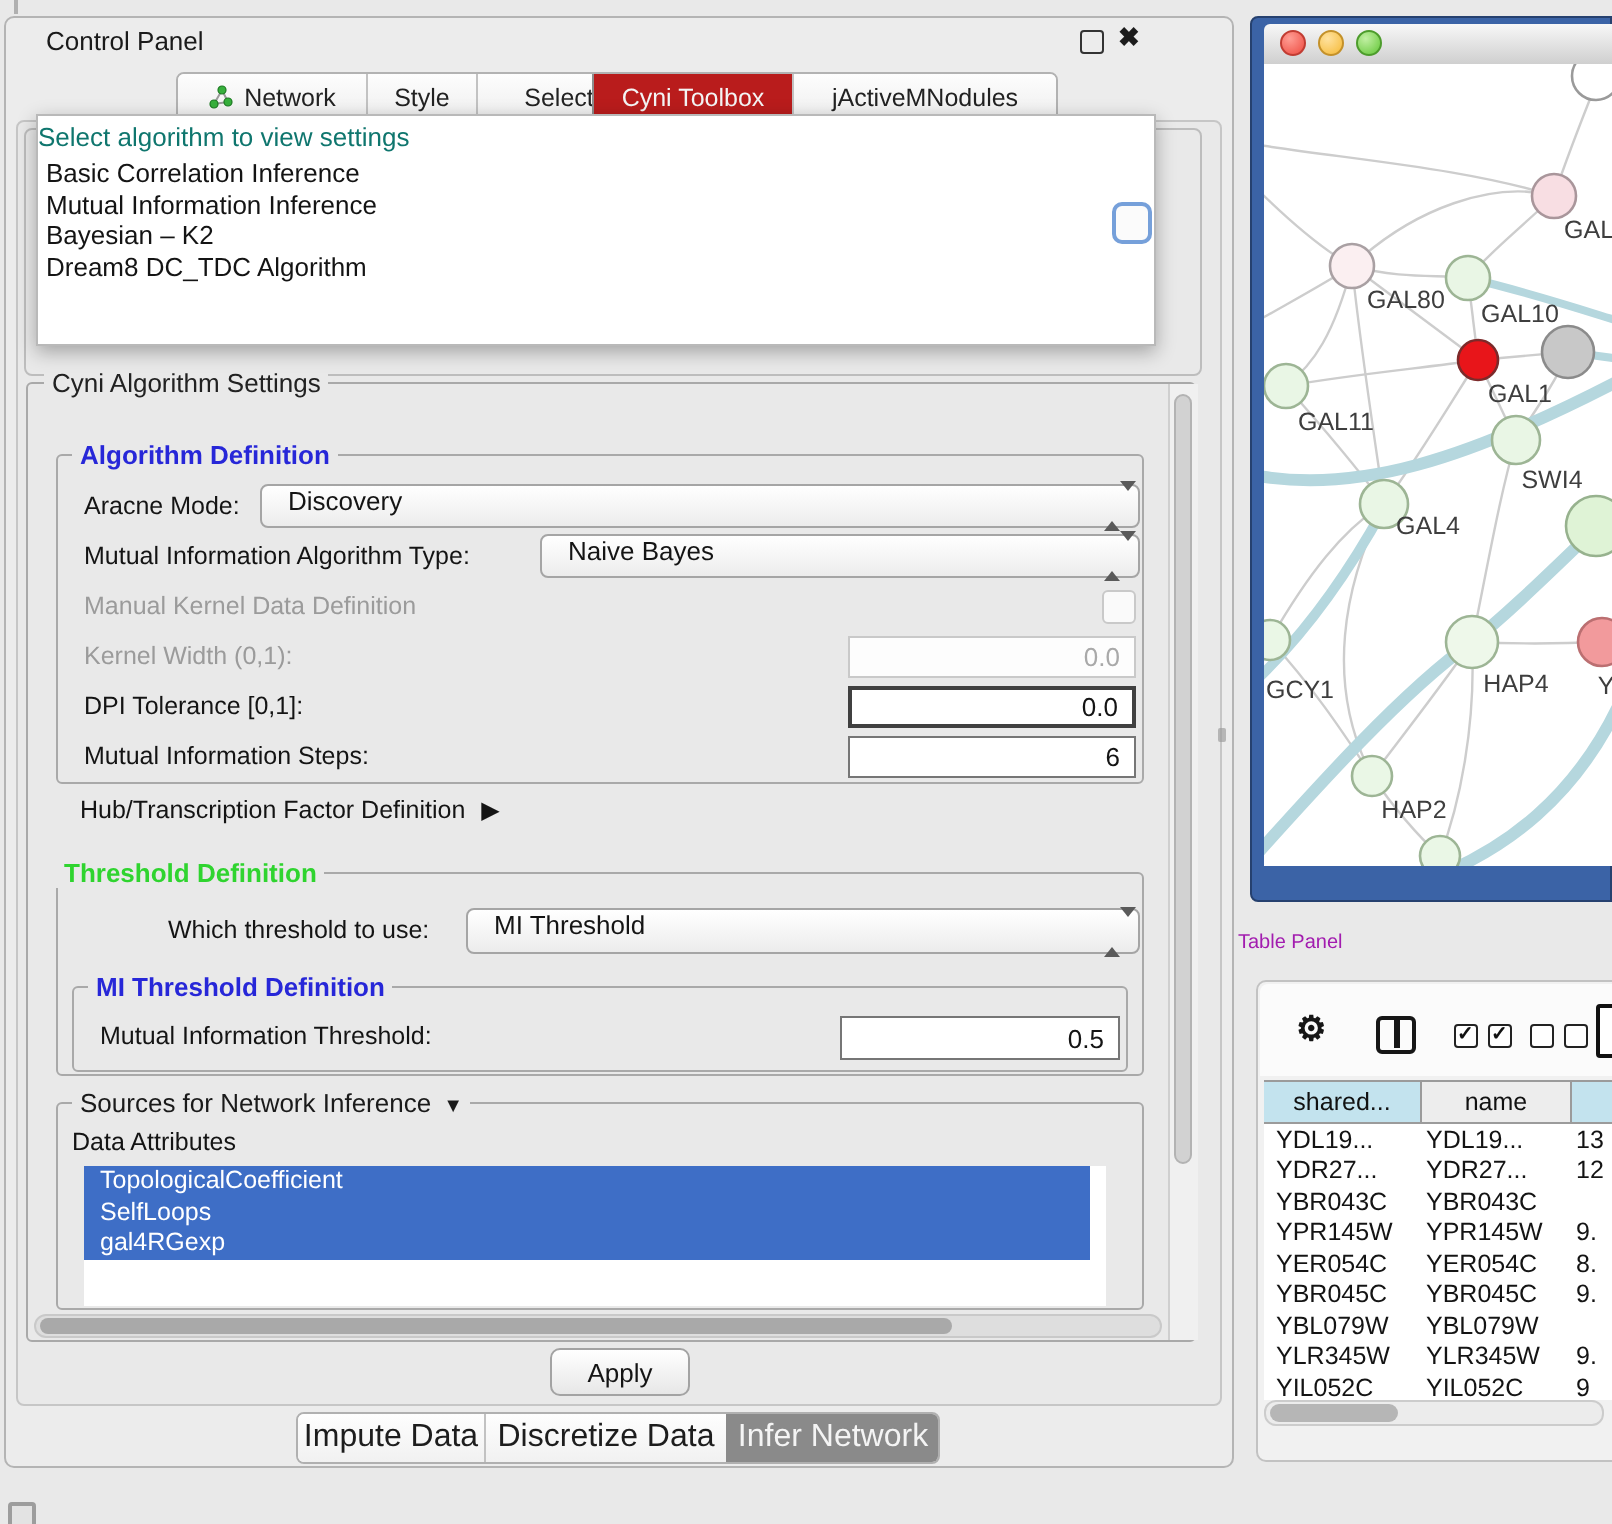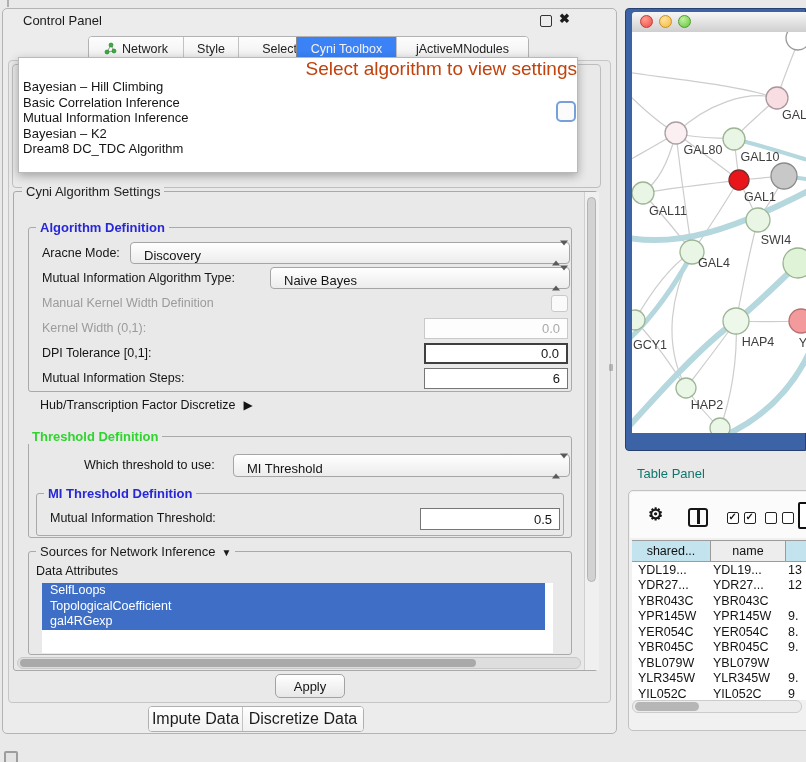--- a/index.html
+++ b/index.html
@@ -9,42 +9,42 @@
   .cp-window{position:absolute;left:2px;top:8px;width:615px;height:726px;background:#ececec;
              border:1px solid #b4b4b4;border-radius:5px;box-sizing:border-box}
   .cp-title{position:absolute;left:22px;top:12px;font-size:13px;color:#1a1a1a}
   .cp-float{position:absolute;left:539px;top:14px;width:10px;height:10px;border:1.5px solid #333;border-radius:2px;background:#ececec}
   .cp-close{position:absolute;left:558px;top:10px;font-size:13px;font-weight:bold;color:#1c1c1c}
   .tabstrip{position:absolute;left:88px;top:36px;height:23px;display:flex;border:1px solid #b2b2b2;
             border-radius:4px;overflow:hidden;background:#f7f7f7}
   .tab{display:flex;align-items:center;justify-content:center;font-size:12.5px;color:#222;
        border-left:1px solid #c2c2c2;background:linear-gradient(#fdfdfd,#efefef);box-sizing:border-box;gap:5px}
   .tab:first-child{border-left:none}
-  .tab.active{background:#3b82f6;color:#f4f4f4;border-left-color:#8d8d8d}
+  .tab.active{background:#b91c1c;color:#f4f4f4;border-left-color:#8d8d8d}
   .cp-main{position:absolute;left:8px;top:60px;width:603px;height:643px;background:#e9e9e9;
            border:1px solid #c6c6c6;border-radius:4px;box-sizing:border-box}
   .upper-frag{position:absolute;left:12px;top:64px;width:589px;height:124px;border:1px solid #bdbdbd;
               border-radius:4px;box-sizing:border-box;background:#e9e9e9}
   .blue-frag{position:absolute;left:556px;top:101px;width:20px;height:21px;border:2px solid #76a0da;
              border-radius:5px;background:#fbfbfb;box-sizing:border-box;z-index:30}
   
   .popup{position:absolute;left:18px;top:57px;width:560px;height:116px;background:#fff;
          border:1px solid #b9b9b9;box-shadow:0 3px 9px rgba(0,0,0,.30);z-index:20;box-sizing:border-box}
-  .popup-ph{height:21px;line-height:21px;text-align:right;color:#c2410c;font-size:19px}
+  .popup-ph{height:21px;line-height:21px;text-align:left;color:#0f766e;font-size:13px}
   .popup-item{height:15.5px;line-height:15.5px;font-size:13px;padding-left:4px;white-space:nowrap}
   .popup-item.sel{font-weight:bold}
   
   .gbox{position:absolute;border:1px solid #a9a9a9;border-radius:3px;box-sizing:border-box}
   .gtitle{position:absolute;font-size:13px;background:#e9e9e9;padding:0 4px;height:15px;line-height:15px;white-space:nowrap}
   .gtitle.blue{color:#2727d8;font-weight:bold}
   .gtitle.green{color:#2fd42f;font-weight:bold}
   .lbl{position:absolute;font-size:12.5px;font-weight:normal;color:#141414;white-space:nowrap}
   .lbl.dis{color:#9b9b9b}
   .combo{position:absolute;height:22px;background:linear-gradient(#ffffff,#ececec);border:1px solid #a5a5a5;
-         border-radius:4px;display:flex;align-items:flex-end;padding:0 24px 0 13px;font-size:13px;box-sizing:border-box}
+         border-radius:4px;display:flex;align-items:flex-start;padding:0 24px 0 13px;font-size:13px;box-sizing:border-box}
   .stepper{position:absolute;right:8px;top:50%;transform:translateY(-50%);width:9px}
   .stepper .up{width:0;height:0;border-left:4px solid transparent;border-right:4px solid transparent;
                border-bottom:5px solid #5a5a5a;margin-bottom:3px}
   .stepper .down{width:0;height:0;border-left:4px solid transparent;border-right:4px solid transparent;
                border-top:5px solid #5a5a5a}
   .tfield{position:absolute;background:#fff;display:flex;align-items:center;justify-content:flex-end;
           padding-right:7px;font-size:13px;box-sizing:border-box}
   .tfield.strong{border:2px solid #404040}
   .tfield.mid{border:1px solid #767676}
   .tfield.dis{border:1px solid #c9c9c9;color:#a9a9a9;background:#fdfdfd}
@@ -73,21 +73,21 @@
   .net-window{position:absolute;left:625px;top:8px;width:181px;height:443px;background:#3b63a6;
               border:1px solid #26416f;border-radius:4px 0 0 4px;box-sizing:border-box}
   .net-titlebar{position:absolute;left:632px;top:12px;width:174px;height:20px;
                 background:linear-gradient(#f7f7f7,#cfcfcf);border-bottom:1px solid #9c9c9c;border-radius:3px 0 0 0}
   .light{position:absolute;top:3px;width:13px;height:13px;border-radius:50%;box-sizing:border-box}
   .light.red{left:8px;background:radial-gradient(circle at 35% 30%,#ff9d94,#ee4b40);border:1px solid #c13c32}
   .light.yellow{left:27px;background:radial-gradient(circle at 35% 30%,#ffe2a0,#f5b935);border:1px solid #c4912a}
   .light.green{left:46px;background:radial-gradient(circle at 35% 30%,#c2f0a4,#62c636);border:1px solid #4d9c2c}
   .net-canvas{position:absolute;left:632px;top:32px;width:174px;height:401px;background:#fff;overflow:hidden}
   
-  .tp-title{position:absolute;left:637px;top:466px;font-size:13px;color:#0f766e}
+  .tp-title{position:absolute;left:619px;top:466px;font-size:10px;color:#a21caf}
   .tp-body{position:absolute;left:628px;top:490px;width:184px;height:241px;background:#f1f1f1;
            border:1px solid #c2c2c2;border-radius:5px;box-sizing:border-box}
   .tp-toolbar{position:absolute;left:630px;top:492px;width:176px;height:46px;background:#fbfbfb;border-radius:4px 0 0 0}
   .gear{position:absolute;left:648px;top:504px;font-size:17px;font-weight:bold;color:#161616}
   .split-icon{position:absolute;left:688px;top:508px;width:20px;height:19px;border:2.5px solid #161616;
               border-radius:3px;box-sizing:border-box}
   .split-icon::after{content:"";position:absolute;left:7px;top:0;width:2.5px;height:14px;background:#161616}
   .cbpair{position:absolute;display:flex;gap:5px}
   .cb{width:10px;height:10px;border:1.5px solid #222;border-radius:2px;position:relative;background:#fff}
   .cb.checked::after{content:"\2713";position:absolute;left:0.5px;top:-2px;font-size:10px;font-weight:bold;color:#111}
@@ -166,34 +166,34 @@
   <span>Discovery</span>
   <span class="stepper"><span class="up"></span><span class="down"></span></span>
 </div>
 
 <div class="lbl" style="left:42px;top:271px">Mutual Information Algorithm Type:</div>
 <div class="combo" style="left:270px;top:267px;width:300px">
   <span>Naive Bayes</span>
   <span class="stepper"><span class="up"></span><span class="down"></span></span>
 </div>
 
-<div class="lbl dis" style="left:42px;top:296px">Manual Kernel Width Definition</div>
+<div class="lbl dis" style="left:42px;top:296px">Manual Kernel Data Definition</div>
 <div class="checkbox"></div>
 
 <div class="lbl dis" style="left:42px;top:321px">Kernel Width (0,1):</div>
 <div class="tfield dis" style="left:424px;top:318px;width:144px;height:21px">0.0</div>
 
 <div class="lbl" style="left:42px;top:346px">DPI Tolerance [0,1]:</div>
 <div class="tfield strong" style="left:424px;top:343px;width:144px;height:21px">0.0</div>
 
 <div class="lbl" style="left:42px;top:371px">Mutual Information Steps:</div>
 <div class="tfield mid" style="left:424px;top:368px;width:144px;height:21px">6</div>
 
 <div class="lbl" style="left:40px;top:398px">
-  <span>Hub/Transcription Factor Discretize</span><span class="arrow-r">▶</span>
+  <span>Hub/Transcription Factor Definition</span><span class="arrow-r">▶</span>
 </div>
 
 <div class="gbox" style="left:28px;top:436px;width:544px;height:102px"></div>
 <div class="gtitle green" style="left:28px;top:429px">Threshold Definition</div>
 
 <div class="lbl" style="left:84px;top:458px">Which threshold to use:</div>
 <div class="combo" style="left:233px;top:454px;width:337px;height:23px">
   <span>MI Threshold</span>
   <span class="stepper"><span class="up"></span><span class="down"></span></span>
 </div>
@@ -202,42 +202,42 @@
 <div class="gtitle blue" style="left:44px;top:486px">MI Threshold Definition</div>
 <div class="lbl" style="left:50px;top:511px">Mutual Information Threshold:</div>
 <div class="tfield mid" style="left:420px;top:508px;width:140px;height:22px">0.5</div>
 
 <div class="gbox" style="left:28px;top:551px;width:544px;height:104px"></div>
 <div class="gtitle" style="left:36px;top:544px;color:#1a1a1a">
   <span>Sources for Network Inference</span><span class="arrow-d">▼</span>
 </div>
 <div class="lbl" style="left:36px;top:564px">Data Attributes</div>
 <div class="attr-list">
+    <div class="attr-item">TopologicalCoefficient</div>
     <div class="attr-item">SelfLoops</div>
-    <div class="attr-item">TopologicalCoefficient</div>
     <div class="attr-item">gal4RGexp</div>
   </div>
 
 <div class="hscroll">
     <div class="thumb"></div>
   </div>
 <div class="vscroll">
     <div class="thumb"></div>
   </div>
 
 <div class="apply-btn">Apply</div>
 <div class="bstrip">
     <div class="btab" style="width: 93px;">Impute Data</div>
     <div class="btab" style="width: 121px;">Discretize Data</div>
+    <div class="btab active" style="width: 106px;">Infer Network</div>
   </div>
 
 <div class="popup">
   <div class="popup-ph">Select algorithm to view settings</div>
   <div id="algo-list">
-      <div class="popup-item">Bayesian – Hill Climbing</div>
       <div class="popup-item">Basic Correlation Inference</div>
       <div class="popup-item">Mutual Information Inference</div>
       <div class="popup-item">Bayesian – K2</div>
       <div class="popup-item">Dream8 DC_TDC Algorithm</div>
     </div>
 </div>
 <div class="blue-frag"></div>
 <div class="cursor-frag"></div>
 
 <div class="net-window"></div>

